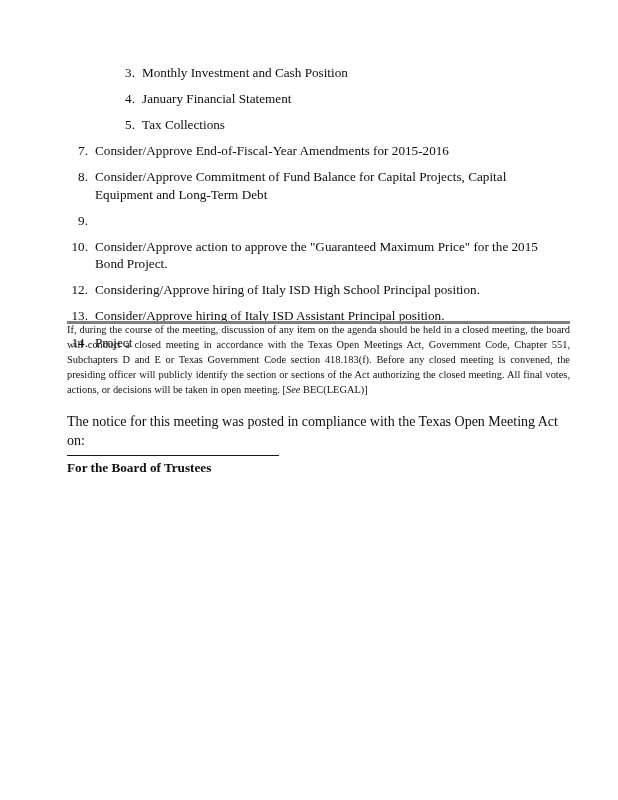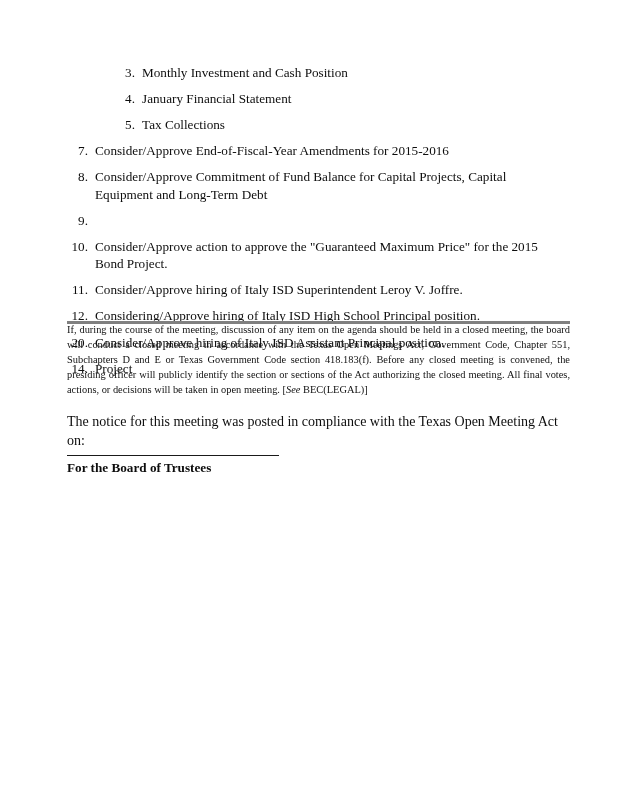--- a/index.html
+++ b/index.html
@@ -148,32 +148,28 @@
 
     <div class="item level-1">
       <span class="num">9.</span>
     </div>
 
     <div class="item level-1">
       <span class="num">10.</span>
       <span class="txt">Consider/Approve action to approve the "Guaranteed Maximum Price" for the 2015 Bond Project.</span>
     </div>
 
-    <div class="item level-1">
-      <span class="num">11.</span>
-      <span class="txt">Consider/Approve hiring of Italy ISD Superintendent Leroy V. Joffre.</span>
-    </div>
 
     <div class="item level-1">
       <span class="num">12.</span>
       <span class="txt">Considering/Approve hiring of Italy ISD High School Principal position.</span>
     </div>
 
     <div class="item level-1">
-      <span class="num">20.</span>
+      <span class="num">13.</span>
       <span class="txt">Consider/Approve hiring of Italy ISD Assistant Principal position.</span>
     </div>
 
     <div class="item level-1">
       <span class="num">14.</span>
       <span class="txt">Project</span>
     </div>
 
   </div>
 

